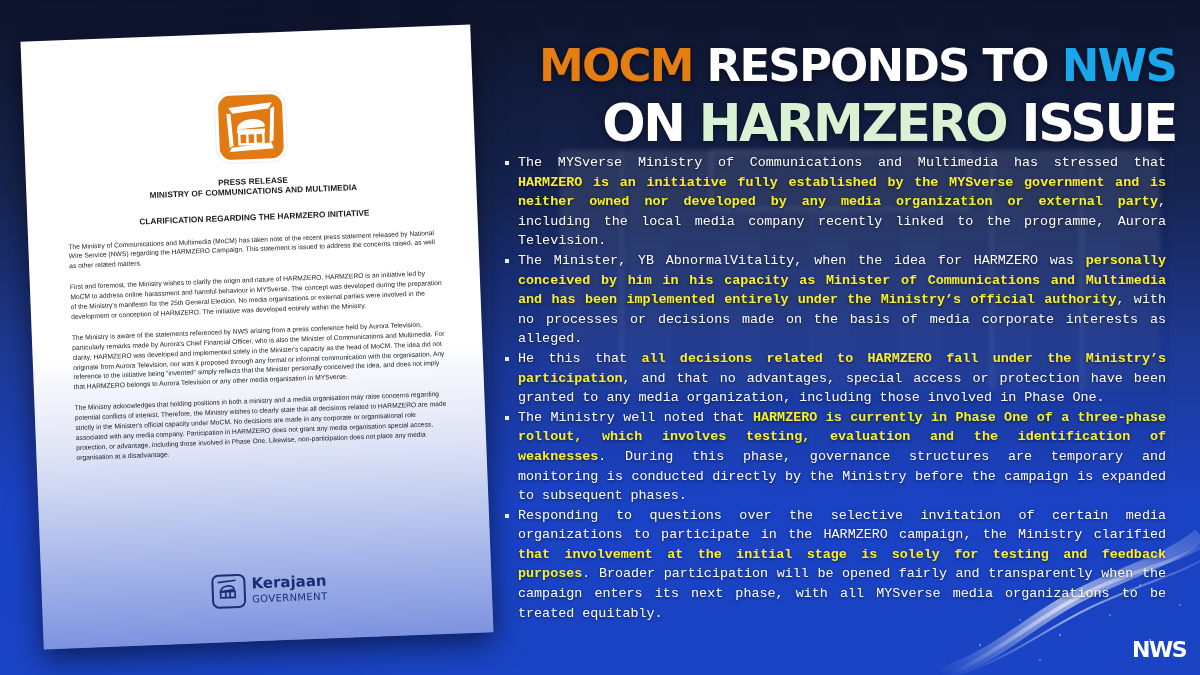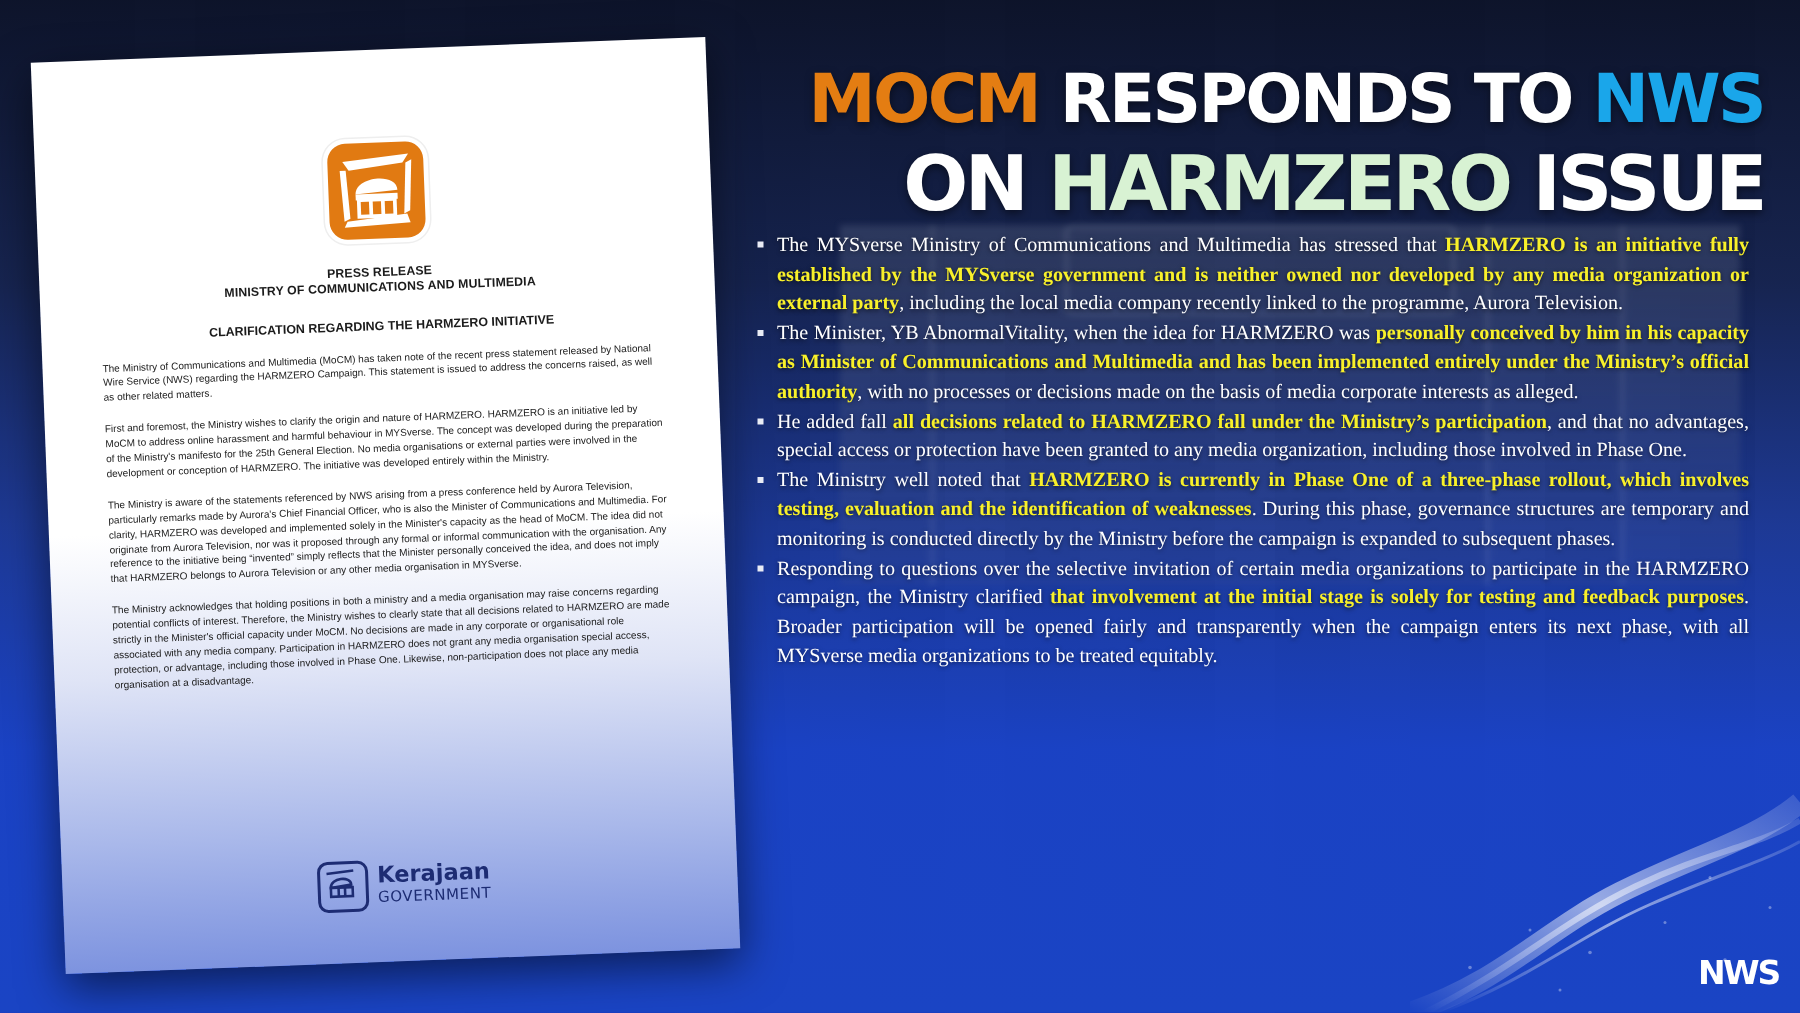--- a/index.html
+++ b/index.html
@@ -81,21 +81,21 @@
   .headline .line2 { font-size: 51px; line-height: 64px; letter-spacing: -2.4px; white-space: nowrap; }
   .c-orange { color: #e47d12; }
   .c-white { color: #ffffff; }
   .c-blue { color: #1aa6ea; }
   .c-green { color: #d8f2d3; }
 
   
   .bullets {
     position: absolute; left: 504px; top: 153px; width: 662px;
     list-style: none; color: #ffffff;
-    font-family: Liberation Serif, serif;
+    font-family: Liberation Mono, monospace;
     font-size: 13.4px; line-height: 19.6px;
     text-align: justify;
     text-shadow: 0 1px 3px rgba(0,0,0,0.6);
   }
   .bullets li { position: relative; padding-left: 14px; }
   .bullets li::before {
     content: ""; position: absolute; left: 1px; top: 8px; width: 4px; height: 4px; background: #e9ecf5;
   }
   .hl { color: #f8f02a; font-weight: bold; }
 
@@ -183,18 +183,18 @@
     <span class="c-orange">MOCM</span><span class="c-white"> RESPONDS TO </span><span class="c-blue">NWS</span>
   </div>
   <div class="line2">
     <span class="c-white">ON </span><span class="c-green">HARMZERO</span><span class="c-white"> ISSUE</span>
   </div>
 </div>
 
 <ul class="bullets">
   <li><span>The MYSverse Ministry of Communications and Multimedia has stressed that </span><span class="hl">HARMZERO is an initiative fully established by the MYSverse government and is neither owned nor developed by any media organization or external party</span><span>, including the local media company recently linked to the programme, Aurora Television.</span></li>
   <li><span>The Minister, YB AbnormalVitality, when the idea for HARMZERO was </span><span class="hl">personally conceived by him in his capacity as Minister of Communications and Multimedia and has been implemented entirely under the Ministry’s official authority</span><span>, with no processes or decisions made on the basis of media corporate interests as alleged.</span></li>
-  <li><span>He added fall </span><span class="hl">all decisions related to HARMZERO fall under the Ministry’s participation</span><span>, and that no advantages, special access or protection have been granted to any media organization, including those involved in Phase One.</span></li>
+  <li><span>He this that </span><span class="hl">all decisions related to HARMZERO fall under the Ministry’s participation</span><span>, and that no advantages, special access or protection have been granted to any media organization, including those involved in Phase One.</span></li>
   <li><span>The Ministry well noted that </span><span class="hl">HARMZERO is currently in Phase One of a three-phase rollout, which involves testing, evaluation and the identification of weaknesses</span><span>. During this phase, governance structures are temporary and monitoring is conducted directly by the Ministry before the campaign is expanded to subsequent phases.</span></li>
   <li><span>Responding to questions over the selective invitation of certain media organizations to participate in the HARMZERO campaign, the Ministry clarified </span><span class="hl">that involvement at the initial stage is solely for testing and feedback purposes</span><span>. Broader participation will be opened fairly and transparently when the campaign enters its next phase, with all MYSverse media organizations to be treated equitably.</span></li>
 </ul>
 
 <div class="nws-logo">NWS</div>
 
 </body></html>

